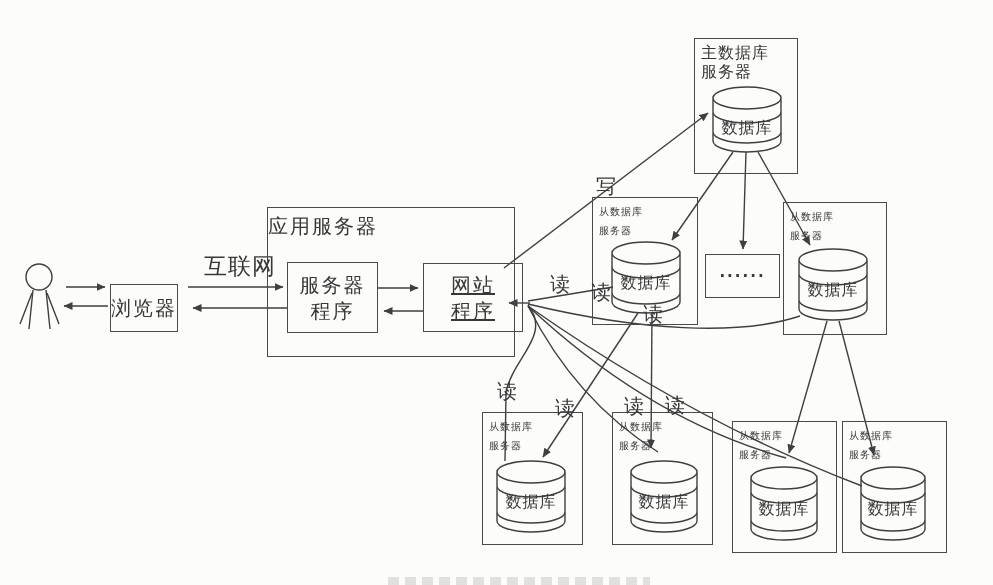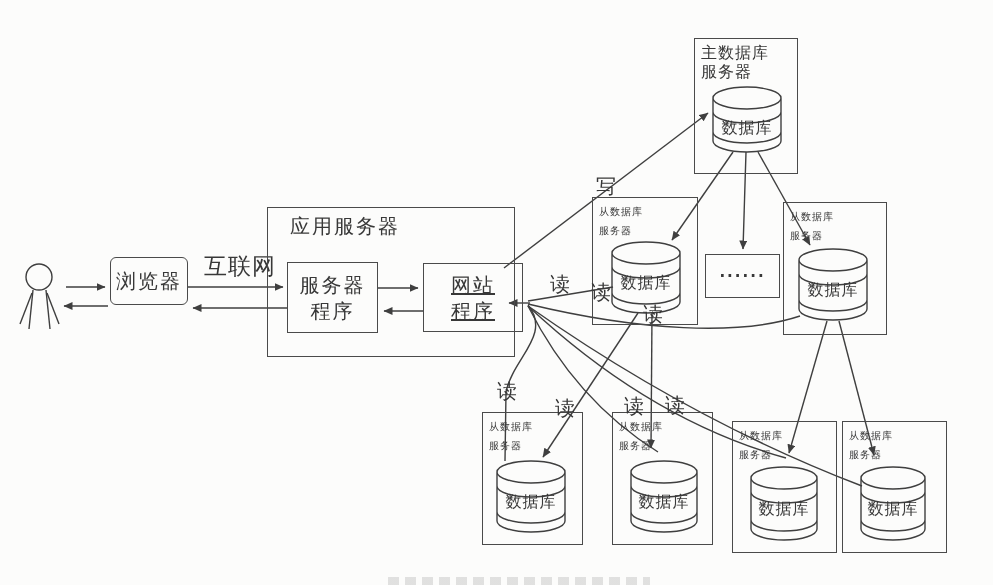--- a/index.html
+++ b/index.html
@@ -89,26 +89,26 @@
     <g>
       <path d="M751,478 A33,11 0 1 1 817,478 A33,11 0 1 1 751,478 M751,478 L751,529 M817,478 L817,529 M751,529 A33,11 0 0 0 817,529 M751,492 A33,11 0 0 0 817,492 M751,520 A33,11 0 0 0 817,520"></path>
     </g>
     <g>
       <path d="M861,478 A32,11 0 1 1 925,478 A32,11 0 1 1 861,478 M861,478 L861,529 M925,478 L925,529 M861,529 A32,11 0 0 0 925,529 M861,492 A32,11 0 0 0 925,492 M861,520 A32,11 0 0 0 925,520"></path>
     </g>
   </svg>
 
   <div class="edge-label" style="left:204px;top:251px;font-size:23px;">互联网</div>
 
-  <div class="box center-text big-label" style="left:110px;top:257px;width:78px;height:48px;border-radius:6px;">
+  <div class="box center-text big-label" style="left:110px;top:284px;width:68px;height:48px;">
     <span>浏览器</span>
   </div>
 
   <div class="box" style="left:267px;top:207px;width:248px;height:150px;">
-    <div class="big-label" style="position:absolute;left:22px;top:5px;">应用服务器</div>
+    <div class="big-label" style="position:absolute;left:0;top:5px;">应用服务器</div>
   </div>
   <div class="box center-text" style="left:287px;top:262px;width:91px;height:71px;">
     <div class="big-label" style="line-height:26px;">
       <div>服务器</div>
       <div>程序</div>
     </div>
   </div>
   <div class="box center-text" style="left:423px;top:263px;width:100px;height:69px;text-decoration:underline;">
     <div class="big-label" style="line-height:26px;">
       <div>网站</div>

